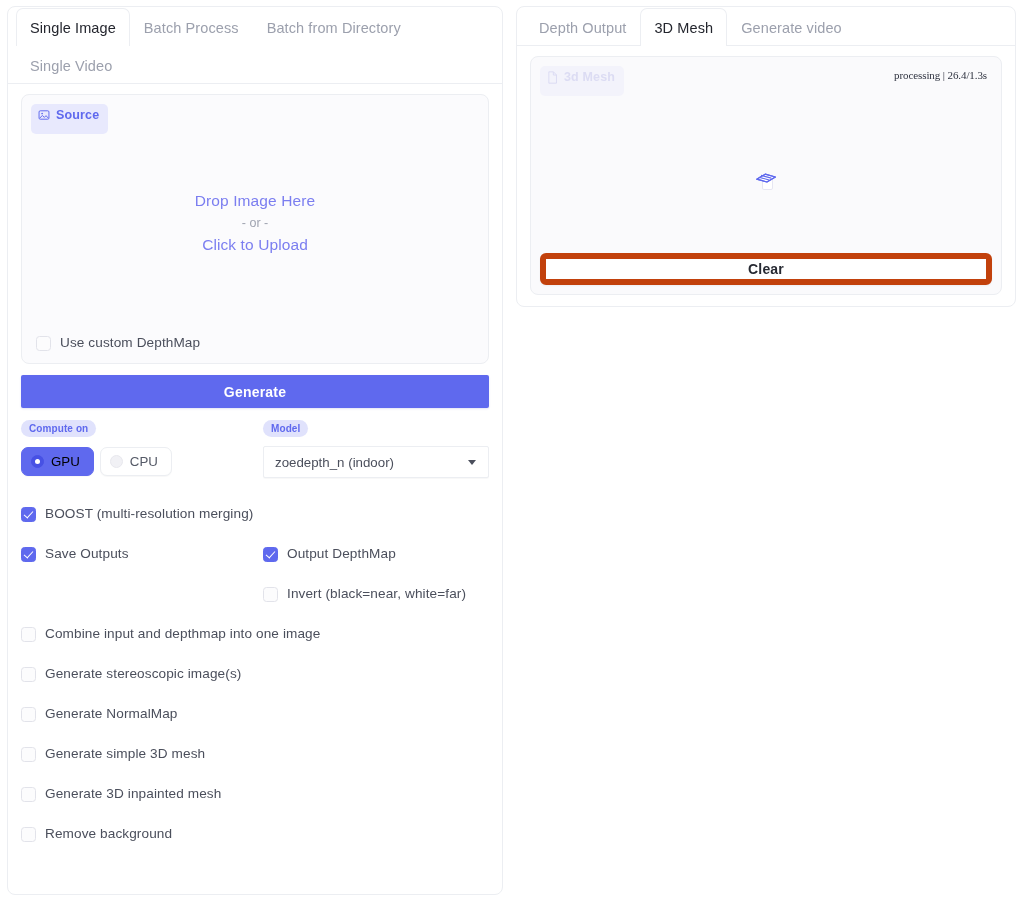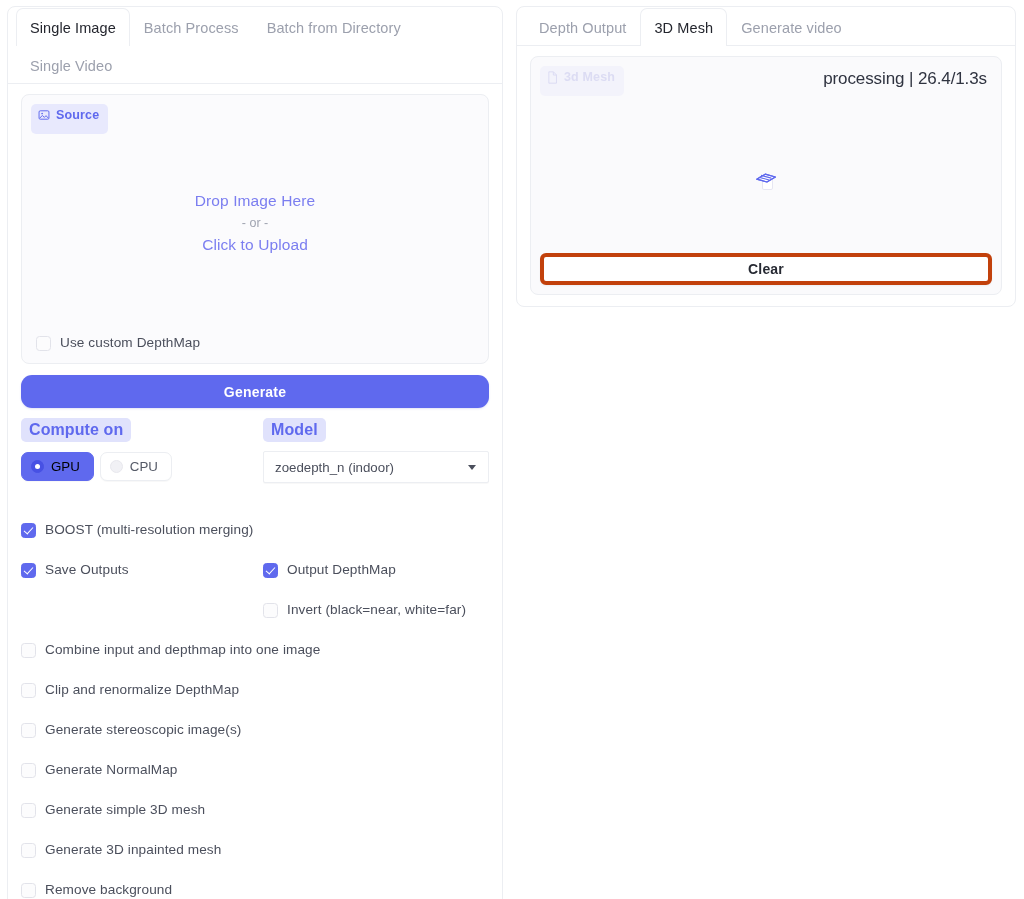--- a/index.html
+++ b/index.html
@@ -159,21 +159,21 @@
     color: #4b4f5c;
     line-height: 18px;
     letter-spacing: .1px;
   }
 
   
   .generate {
     margin: 11px 13px 0 13px;
     height: 33px;
     background: #5f69ee;
-    border-radius: 11px;
+    border-radius: 2px;
     color: #ffffff;
     font-size: 14px;
     font-weight: 700;
     display: flex;
     align-items: center;
     justify-content: center;
     cursor: pointer;
     letter-spacing: .2px;
     box-shadow: 0 1px 2px rgba(80,88,200,.16);
   }
@@ -184,24 +184,24 @@
     padding: 10px 13px 0 13px;
     gap: 0;
   }
   .ctrl-col { width: 50%; }
   .ctrl-col.right { padding-left: 8px; }
 
   .field-label {
     display: inline-block;
     background: #e0e2fc;
     color: #5f69ee;
-    font-size: 16px;
+    font-size: 10px;
     font-weight: 700;
     padding: 3px 8px;
-    border-radius: 5px;
+    border-radius: 10px;
     letter-spacing: .1px;
   }
 
   .radio-group {
     display: flex;
     gap: 6px;
     margin-top: 10px;
   }
   .radio-pill {
     display: flex;
@@ -267,21 +267,21 @@
     border-top: 5px solid #4b4f5c;
   }
 
   
   .opts { padding: 16px 13px 0 13px; }
   .opt-line {
     display: flex;
     padding: 0;
     margin-bottom: 0;
     height: 40px;
-    align-items: flex-end;
+    align-items: center;
   }
   .opt-half { width: 50%; display: flex; align-items: center; }
   .opt-half.right { padding-left: 8px; }
 
   
   .footer {
     padding: 10px 13px 0 13px;
     font-size: 12.6px;
     line-height: 17.5px;
     color: #6b707d;
@@ -311,41 +311,41 @@
     padding: 9px;
     display: flex;
     flex-direction: column;
   }
   .mesh-head {
     display: flex;
     align-items: flex-start;
     justify-content: space-between;
   }
   .status {
-    font-family: Liberation Sans, sans-serif;
-    font-size: 17px;
+    font-family: Liberation Serif, serif;
+    font-size: 11px;
     color: #2f3340;
     padding-top: 3px;
     padding-right: 5px;
     letter-spacing: -.1px;
     white-space: pre;
   }
   .mesh-center {
     flex: 1;
     display: flex;
     align-items: center;
     justify-content: center;
     margin-top: -16px;
   }
   .clear-btn {
     position: absolute;
     left: 9px; right: 9px; bottom: 9px;
     height: 32px;
     background: #ffffff;
-    border: 4px solid #c2410c;
+    border: 6px solid #c2410c;
     border-radius: 6px;
     display: flex;
     align-items: center;
     justify-content: center;
     font-size: 14px;
     font-weight: 700;
     color: #262932;
     cursor: pointer;
     box-shadow: 0 1px 2px rgba(16,24,40,.05);
     letter-spacing: .2px;
@@ -469,26 +469,20 @@
           </div>
         </div>
 
         <div class="opt-line">
           <label class="cb-row">
             <span class="cb"></span>
             <span class="cb-label">Combine input and depthmap into one image</span>
           </label>
         </div>
 
-        <div class="opt-line">
-          <label class="cb-row">
-            <span class="cb"></span>
-            <span class="cb-label">Clip and renormalize DepthMap</span>
-          </label>
-        </div>
 
         <div class="opt-line">
           <label class="cb-row">
             <span class="cb"></span>
             <span class="cb-label">Generate stereoscopic image(s)</span>
           </label>
         </div>
 
         <div class="opt-line">
           <label class="cb-row">

